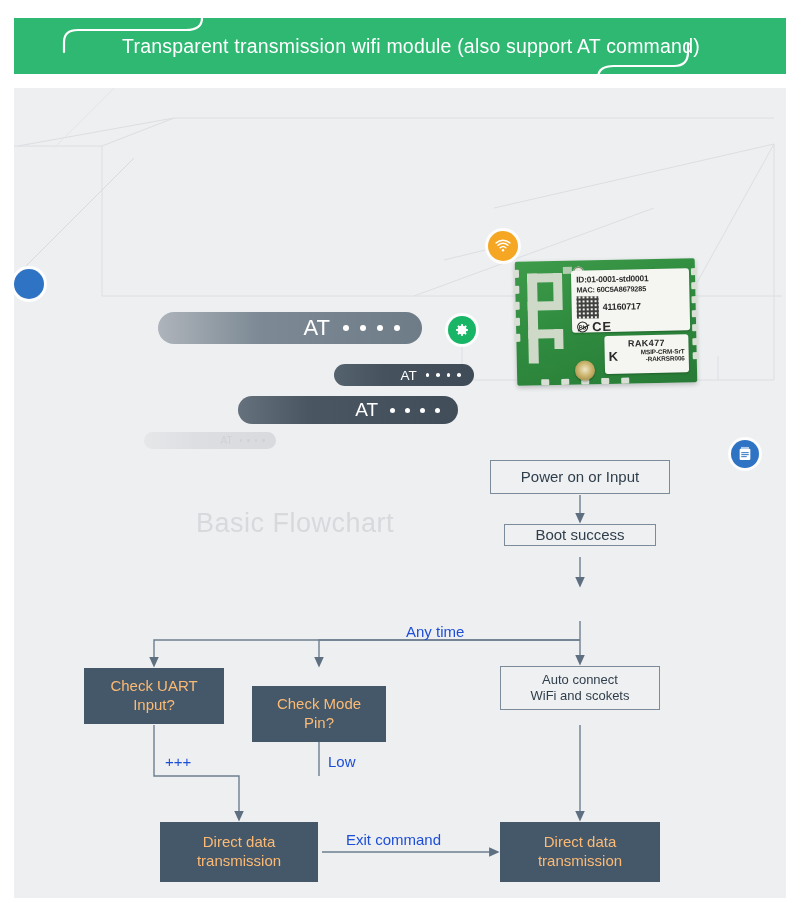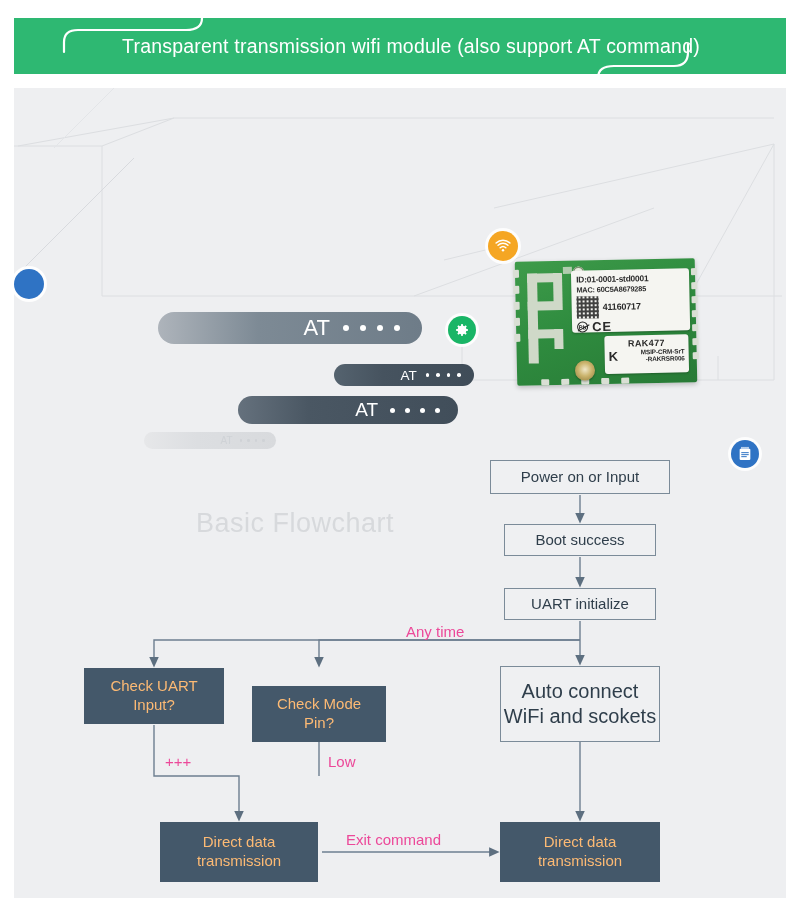--- a/index.html
+++ b/index.html
@@ -155,30 +155,30 @@
     display: flex; align-items: center; justify-content: center;
     text-align: center; line-height: 1.25;
   }
   .fbox.light {
     background: #eff0f2; border: 1px solid #7b8b99; color: #2f3e4b;
   }
   .fbox.dark {
     background: #44586a; color: #fdba74;
   }
   #fb-power  { left: 490px; top: 460px; width: 180px; height: 34px; font-size: 15px; }
-  #fb-boot   { left: 504px; top: 524px; width: 152px; height: 32px; font-size: 15px; }
+  #fb-boot   { left: 504px; top: 524px; width: 152px; height: 22px; font-size: 15px; }
   #fb-uart   { left: 504px; top: 588px; width: 152px; height: 32px; font-size: 15px; }
-  #fb-auto   { left: 500px; top: 666px; width: 160px; height: 76px; font-size: 20px; }
+  #fb-auto   { left: 500px; top: 666px; width: 160px; height: 44px; font-size: 13px; }
   #fb-chk-uart { left: 84px;  top: 668px; width: 140px; height: 56px; font-size: 15px; }
   #fb-chk-mode { left: 252px; top: 668px; width: 134px; height: 56px; font-size: 15px; margin-top: 18px; }
   #fb-dd-left  { left: 160px; top: 822px; width: 158px; height: 60px; font-size: 15px; }
   #fb-dd-right { left: 500px; top: 822px; width: 160px; height: 60px; font-size: 15px; }
 
   .flabel {
-    position: absolute; color: #ec4899; font-size: 15px; white-space: nowrap;
+    position: absolute; color: #1d4ed8; font-size: 15px; white-space: nowrap;
   }
   #lbl-anytime { left: 406px; top: 623px; }
   #lbl-plus    { left: 165px; top: 753px; }
   #lbl-low     { left: 328px; top: 753px; }
   #lbl-exit    { left: 346px; top: 831px; }
 
   #watermark {
     position: absolute; left: 196px; top: 508px;
     color: #d7d9dc; font-size: 27px; letter-spacing: .5px;
     user-select: none;
@@ -386,23 +386,20 @@
       <line x1="322" y1="852" x2="494" y2="852" marker-end="url(#arrow)"></line>
     </g>
   </svg>
 
   <div id="fb-power" class="fbox light">
     <span>Power on or Input</span>
   </div>
   <div id="fb-boot" class="fbox light">
     <span>Boot success</span>
   </div>
-  <div id="fb-uart" class="fbox light">
-    <span>UART initialize</span>
-  </div>
   <div id="fb-auto" class="fbox light">
     <span>
       <span>Auto connect</span><br>
       <span>WiFi and scokets</span>
     </span>
   </div>
   <div id="fb-chk-uart" class="fbox dark">
     <span>
       <span>Check UART</span><br>
       <span>Input?</span>

